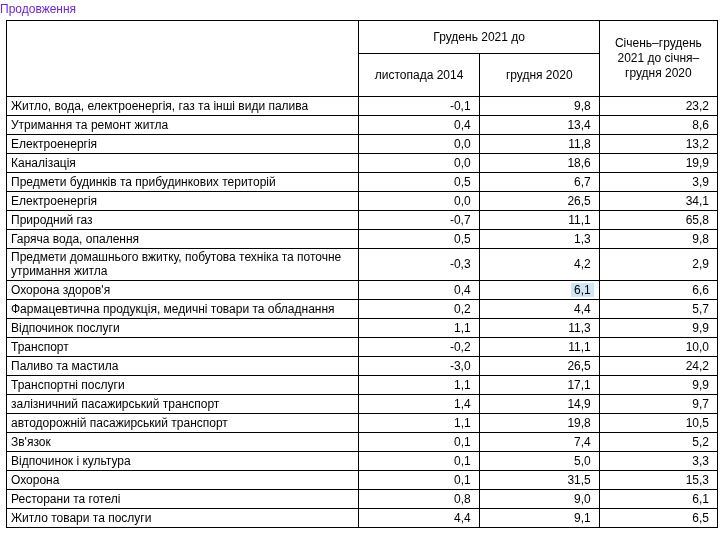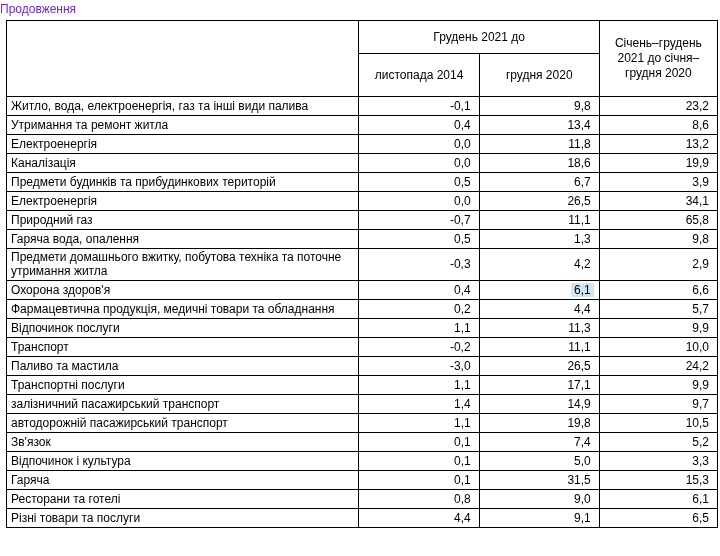--- a/index.html
+++ b/index.html
@@ -211,33 +211,33 @@
           <td class="num bold">7,4</td>
           <td class="num bold">5,2</td>
         </tr>
         <tr class="rowh">
           <td class="label bold">Відпочинок і культура</td>
           <td class="num bold">0,1</td>
           <td class="num bold">5,0</td>
           <td class="num bold">3,3</td>
         </tr>
         <tr class="rowh">
-          <td class="label bold">Гаряча</td>
+          <td class="label bold">Охорона</td>
           <td class="num bold">0,1</td>
           <td class="num bold">31,5</td>
           <td class="num bold">15,3</td>
         </tr>
         <tr class="rowh">
           <td class="label bold">Ресторани та готелі</td>
           <td class="num bold">0,8</td>
           <td class="num bold">9,0</td>
           <td class="num bold">6,1</td>
         </tr>
         <tr class="rowh">
-          <td class="label bold">Різні товари та послуги</td>
+          <td class="label bold">Житло товари та послуги</td>
           <td class="num bold">4,4</td>
           <td class="num bold">9,1</td>
           <td class="num bold">6,5</td>
         </tr>
       </tbody>
   </table>
 
 </div>
 
 </body></html>

